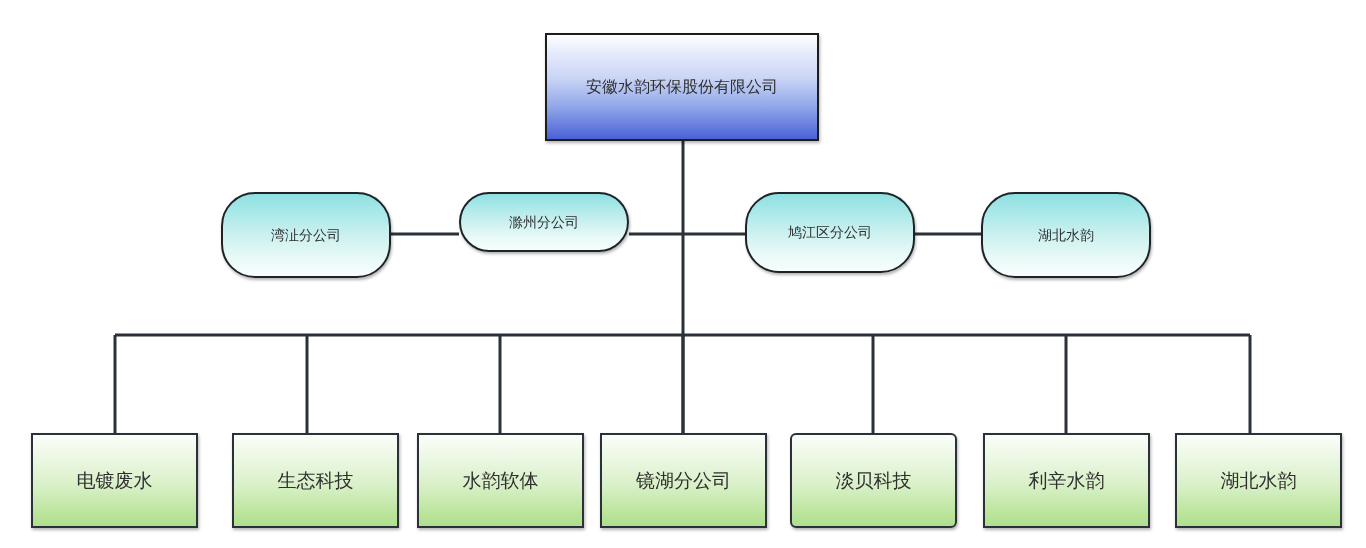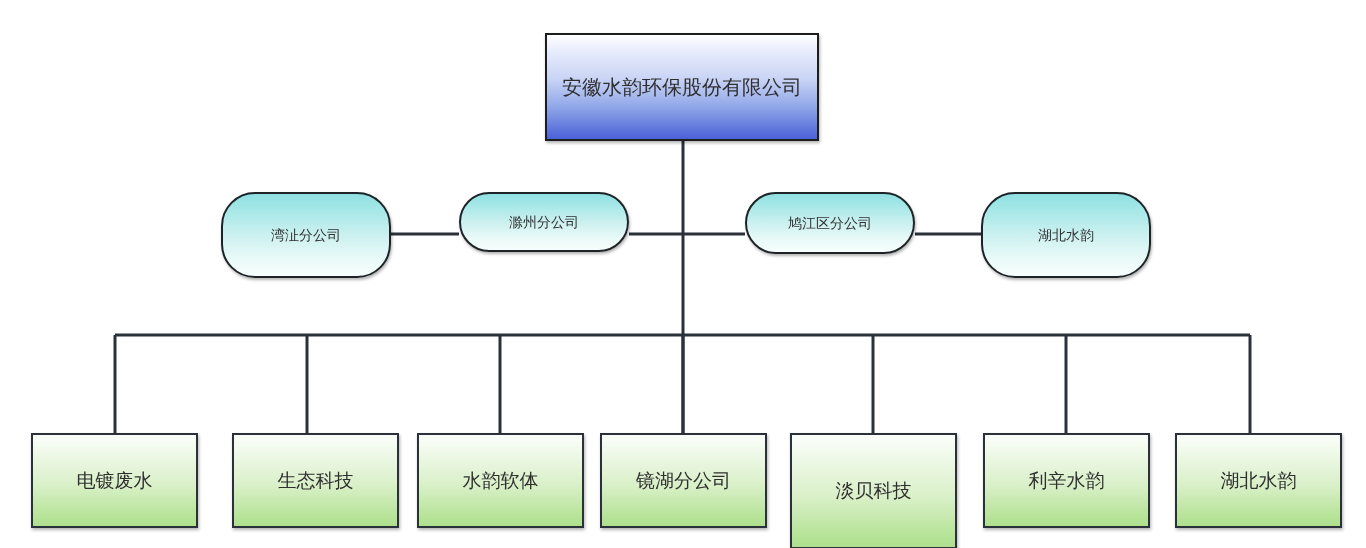--- a/index.html
+++ b/index.html
@@ -33,21 +33,21 @@
     align-items: center;
     justify-content: center;
     text-align: center;
     color: #2f2f2f;
     line-height: 1.35;
     z-index: 2;
   }
   .node-root {
     border: 2px solid #1d1d1d;
     background: linear-gradient(to bottom, #ffffff 0%, #eaeefc 14%, #c9d4f5 42%, #8ea5e8 70%, #4a61d8 100%);
-    font-size: 20px;
+    font-size: 16px;
     padding: 4px 10px;
     box-shadow: 1px 2px 3px rgba(0,0,0,0.30);
   }
   .node-branch {
     border: 2.5px solid #1d2327;
     border-radius: 34px;
     background: linear-gradient(to bottom, #8fe0e2 0%, #a9e8e8 22%, #cdf1f0 52%, #e8faf8 78%, #f7fefd 100%);
     font-size: 14px;
     box-shadow: 1px 2px 3px rgba(0,0,0,0.30);
   }
@@ -85,41 +85,41 @@
     <span>安徽水韵环保股份有限公司</span>
   </div>
 
   <div id="branch-layer">
       <div class="node node-branch" style="left: 221px; top: 192px; width: 170px; height: 86px;">
         <span>湾沚分公司</span>
       </div>
       <div class="node node-branch" style="left: 459px; top: 192px; width: 170px; height: 60px;">
         <span>滁州分公司</span>
       </div>
-      <div class="node node-branch" style="left: 745px; top: 192px; width: 170px; height: 62px;">
+      <div class="node node-branch" style="left: 745px; top: 192px; width: 170px; height: 81px;">
         <span>鸠江区分公司</span>
       </div>
       <div class="node node-branch" style="left: 981px; top: 192px; width: 170px; height: 86px;">
         <span>湖北水韵</span>
       </div>
     </div>
   <div id="leaf-layer">
       <div class="node node-leaf" style="left: 31px; top: 433px; width: 167px; height: 95px;">
         <span>电镀废水</span>
       </div>
       <div class="node node-leaf" style="left: 232px; top: 433px; width: 167px; height: 95px;">
         <span>生态科技</span>
       </div>
       <div class="node node-leaf" style="left: 417px; top: 433px; width: 167px; height: 95px;">
         <span>水韵软体</span>
       </div>
       <div class="node node-leaf" style="left: 600px; top: 433px; width: 167px; height: 95px;">
         <span>镜湖分公司</span>
       </div>
-      <div class="node node-leaf" style="left: 790px; top: 433px; width: 167px; height: 116px;">
+      <div class="node node-leaf" style="left: 790px; top: 433px; width: 167px; height: 95px; border-radius: 6px;">
         <span>淡贝科技</span>
       </div>
       <div class="node node-leaf" style="left: 983px; top: 433px; width: 167px; height: 95px; text-align: center;">
         <span>利辛水韵</span>
       </div>
       <div class="node node-leaf" style="left: 1167px; top: 433px; width: 167px; height: 95px; margin-left: 8px;">
         <span>湖北水韵</span>
       </div>
     </div>
 

